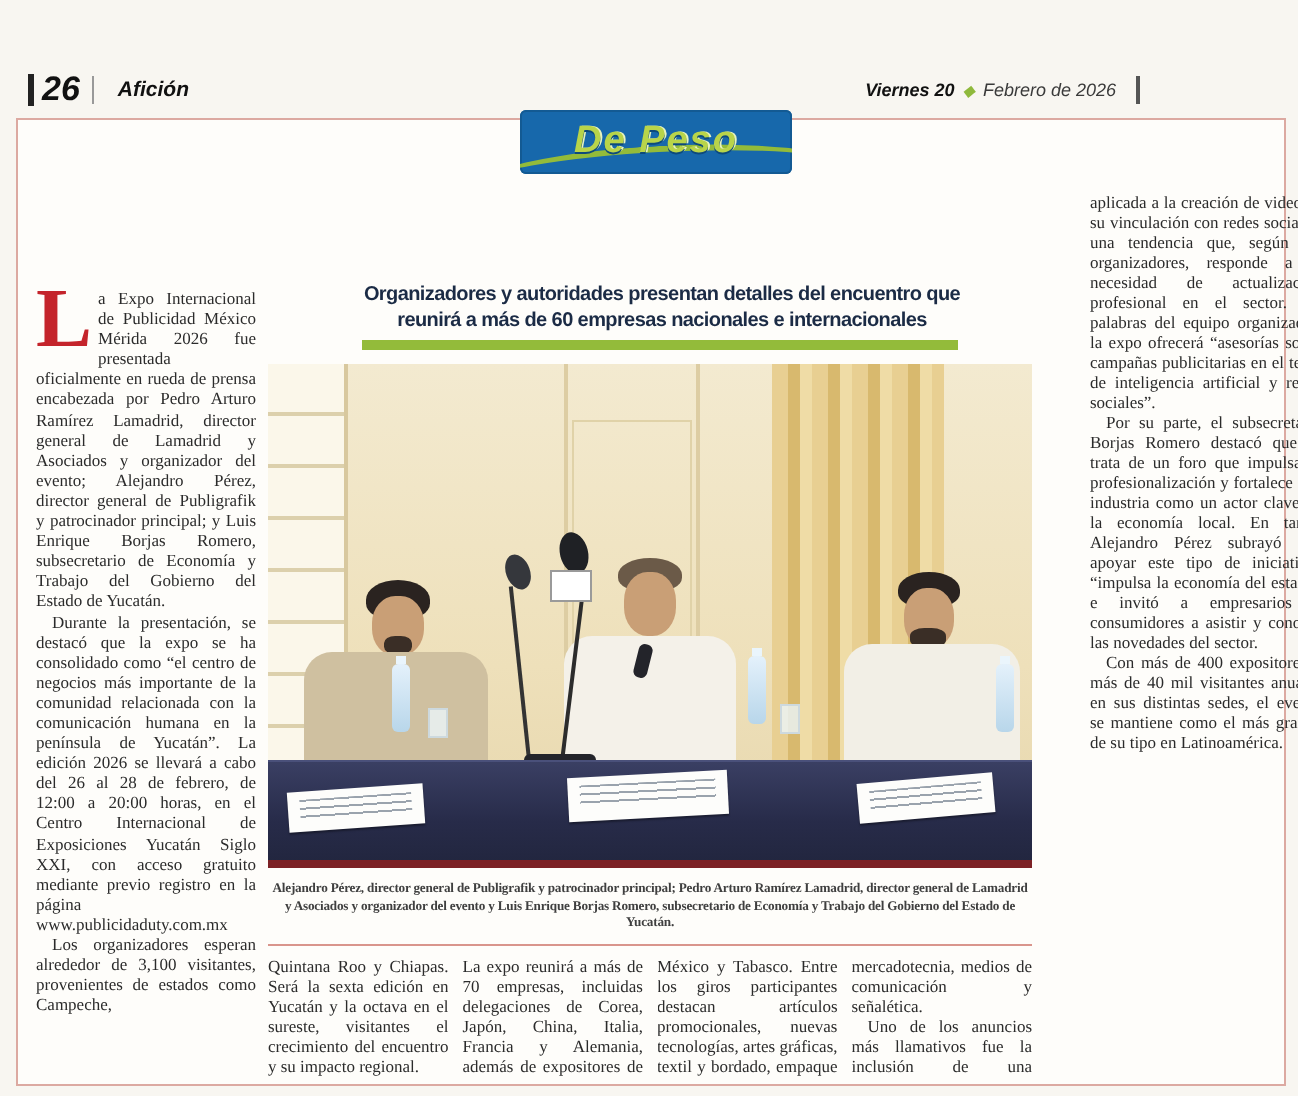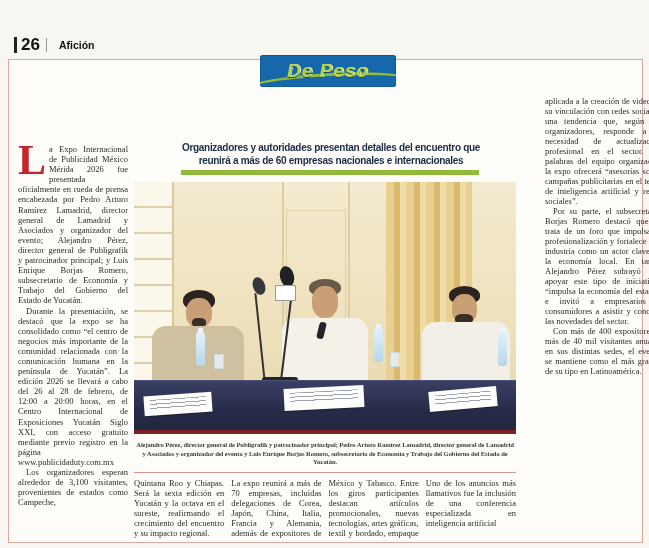--- a/index.html
+++ b/index.html
@@ -13,21 +13,21 @@
   .seg-green-l{width:32px;background:#a9c33d;border-radius:6px 0 0 2px;}
   .seg-yellow{width:113px;background:#f7d708;}
   .seg-blue-l{width:97px;background:#2ba7de;}
   .seg-blue-r{width:96px;background:#2ba7de;}
   .seg-green-r{width:140px;background:#a9c33d;border-radius:0 6px 2px 0;flex:1;}
   #logo-box{width:136px;height:32px;margin-top:-5px;background:#1768ab;border-radius:3px;position:relative;z-index:3;overflow:hidden;box-shadow:0 0 0 1px #135a93 inset;}
   .logo-wave{position:absolute;width:180px;height:26px;border-radius:50%;border-top:3px solid #a9c33d;left:-20px;}
   .wave1{top:-16px;transform:rotate(-4deg);}
   .wave2{top:18px;transform:rotate(-3deg);border-top-color:#93bb3a;}
   #logo-text{position:absolute;left:0;right:0;top:5px;text-align:center;font-family:"Liberation Sans",sans-serif;font-weight:bold;font-style:italic;font-size:19px;letter-spacing:1px;color:#b8d44a;text-shadow:0 1px 0 #0d4a7c,1px 0 0 #e7f3c0;}
-  #id-row{left:14px;top:36px;width:556px;height:18px;display:flex;align-items:center;}
+  #id-row{left:14px;top:36px;width:556px;height:18px;display:flex;align-items:center;font-style:italic;}
   .vbar{width:3px;height:16px;background:#222;}
   #page-num{font-family:"Liberation Sans",sans-serif;font-weight:bold;font-size:17px;color:#111;margin:0 6px 0 4px;}
   .thin-div{width:1px;height:14px;background:#999;}
   #section-label{font-family:"Liberation Sans",sans-serif;font-weight:bold;font-size:10.5px;color:#111;margin-left:12px;}
   #date-group{margin-left:auto;display:flex;align-items:center;gap:4px;font-family:"Liberation Sans",sans-serif;font-size:9px;}
   #date-day{font-weight:bold;color:#111;}
   #date-diamond{color:#8fb93c;font-size:8px;}
   #date-rest{color:#3a3a3a;}
   #date-endbar{width:2px;height:14px;background:#555;margin-left:6px;}
 
@@ -90,20 +90,26 @@
     </div>
     <div class="seg seg-blue-r"></div>
     <div class="seg seg-green-r"></div>
   </div>
 
   <div id="id-row" class="abs">
     <div class="vbar"></div>
     <div id="page-num">26</div>
     <div class="thin-div"></div>
     <div id="section-label">Afición</div>
+    <div id="date-group">
+      <span id="date-day">Viernes 20</span>
+      <span id="date-diamond">◆</span>
+      <span id="date-rest">Febrero de 2026</span>
+      <span id="date-endbar"></span>
+    </div>
   </div>
 
   <div id="article">
 
 
     <div id="subhead" class="abs">Organizadores y autoridades presentan detalles del encuentro que reunirá a más de 60 empresas nacionales e internacionales</div>
     <div id="accent-bar" class="abs"></div>
 
     <div id="left-col" class="abs bodytext">
       <p><span class="dropcap">L</span><span>a Expo Internacional de Publicidad México Mérida 2026 fue presentada oficialmente en rueda de prensa encabezada por Pedro Arturo Ramírez Lamadrid, director general de Lamadrid y Asociados y organizador del evento; Alejandro Pérez, director general de Publigrafik y patrocinador principal; y Luis Enrique Borjas Romero, subsecretario de Economía y Trabajo del Gobierno del Estado de Yucatán.</span></p>
@@ -164,27 +170,28 @@
           <div class="card-lines"></div>
         </div>
 
       <div id="photo-strip" class="abs"></div>
     </div>
 
     <div id="caption" class="abs">Alejandro Pérez, director general de Publigrafik y patrocinador principal; Pedro Arturo Ramírez Lamadrid, director general de Lamadrid y Asociados y organizador del evento y Luis Enrique Borjas Romero, subsecretario de Economía y Trabajo del Gobierno del Estado de Yucatán.</div>
 
     <div id="bottom-cols" class="abs">
       <div class="bcol bodytext">
-        <p>Quintana Roo y Chiapas. Será la sexta edición en Yucatán y la octava en el sureste, reafirmando el crecimiento del encuentro y su impacto regional.</p>
+        <p>Quintana Roo y Chiapas. Será la sexta edición en Yucatán y la octava en el sureste, visitantes el crecimiento del encuentro y su impacto regional.</p>
       </div>
       <div class="bcol bodytext">
         <p>La expo reunirá a más de 70 empresas, incluidas delegaciones de Corea, Japón, China, Italia, Francia y Alemania, además de expositores de Jalisco, Monterrey, Ciudad de</p>
       </div>
       <div class="bcol bodytext">
         <p>México y Tabasco. Entre los giros participantes destacan artículos promocionales, nuevas tecnologías, artes gráficas, textil y bordado, empaque publicitario,</p>
       </div>
       <div class="bcol bodytext">
+        <p>mercadotecnia, medios de comunicación y señalética.</p>
         <p>Uno de los anuncios más llamativos fue la inclusión de una conferencia especializada en inteligencia artificial</p>
       </div>
     </div>
 
   </div>
 </div>
 
 </body></html>

